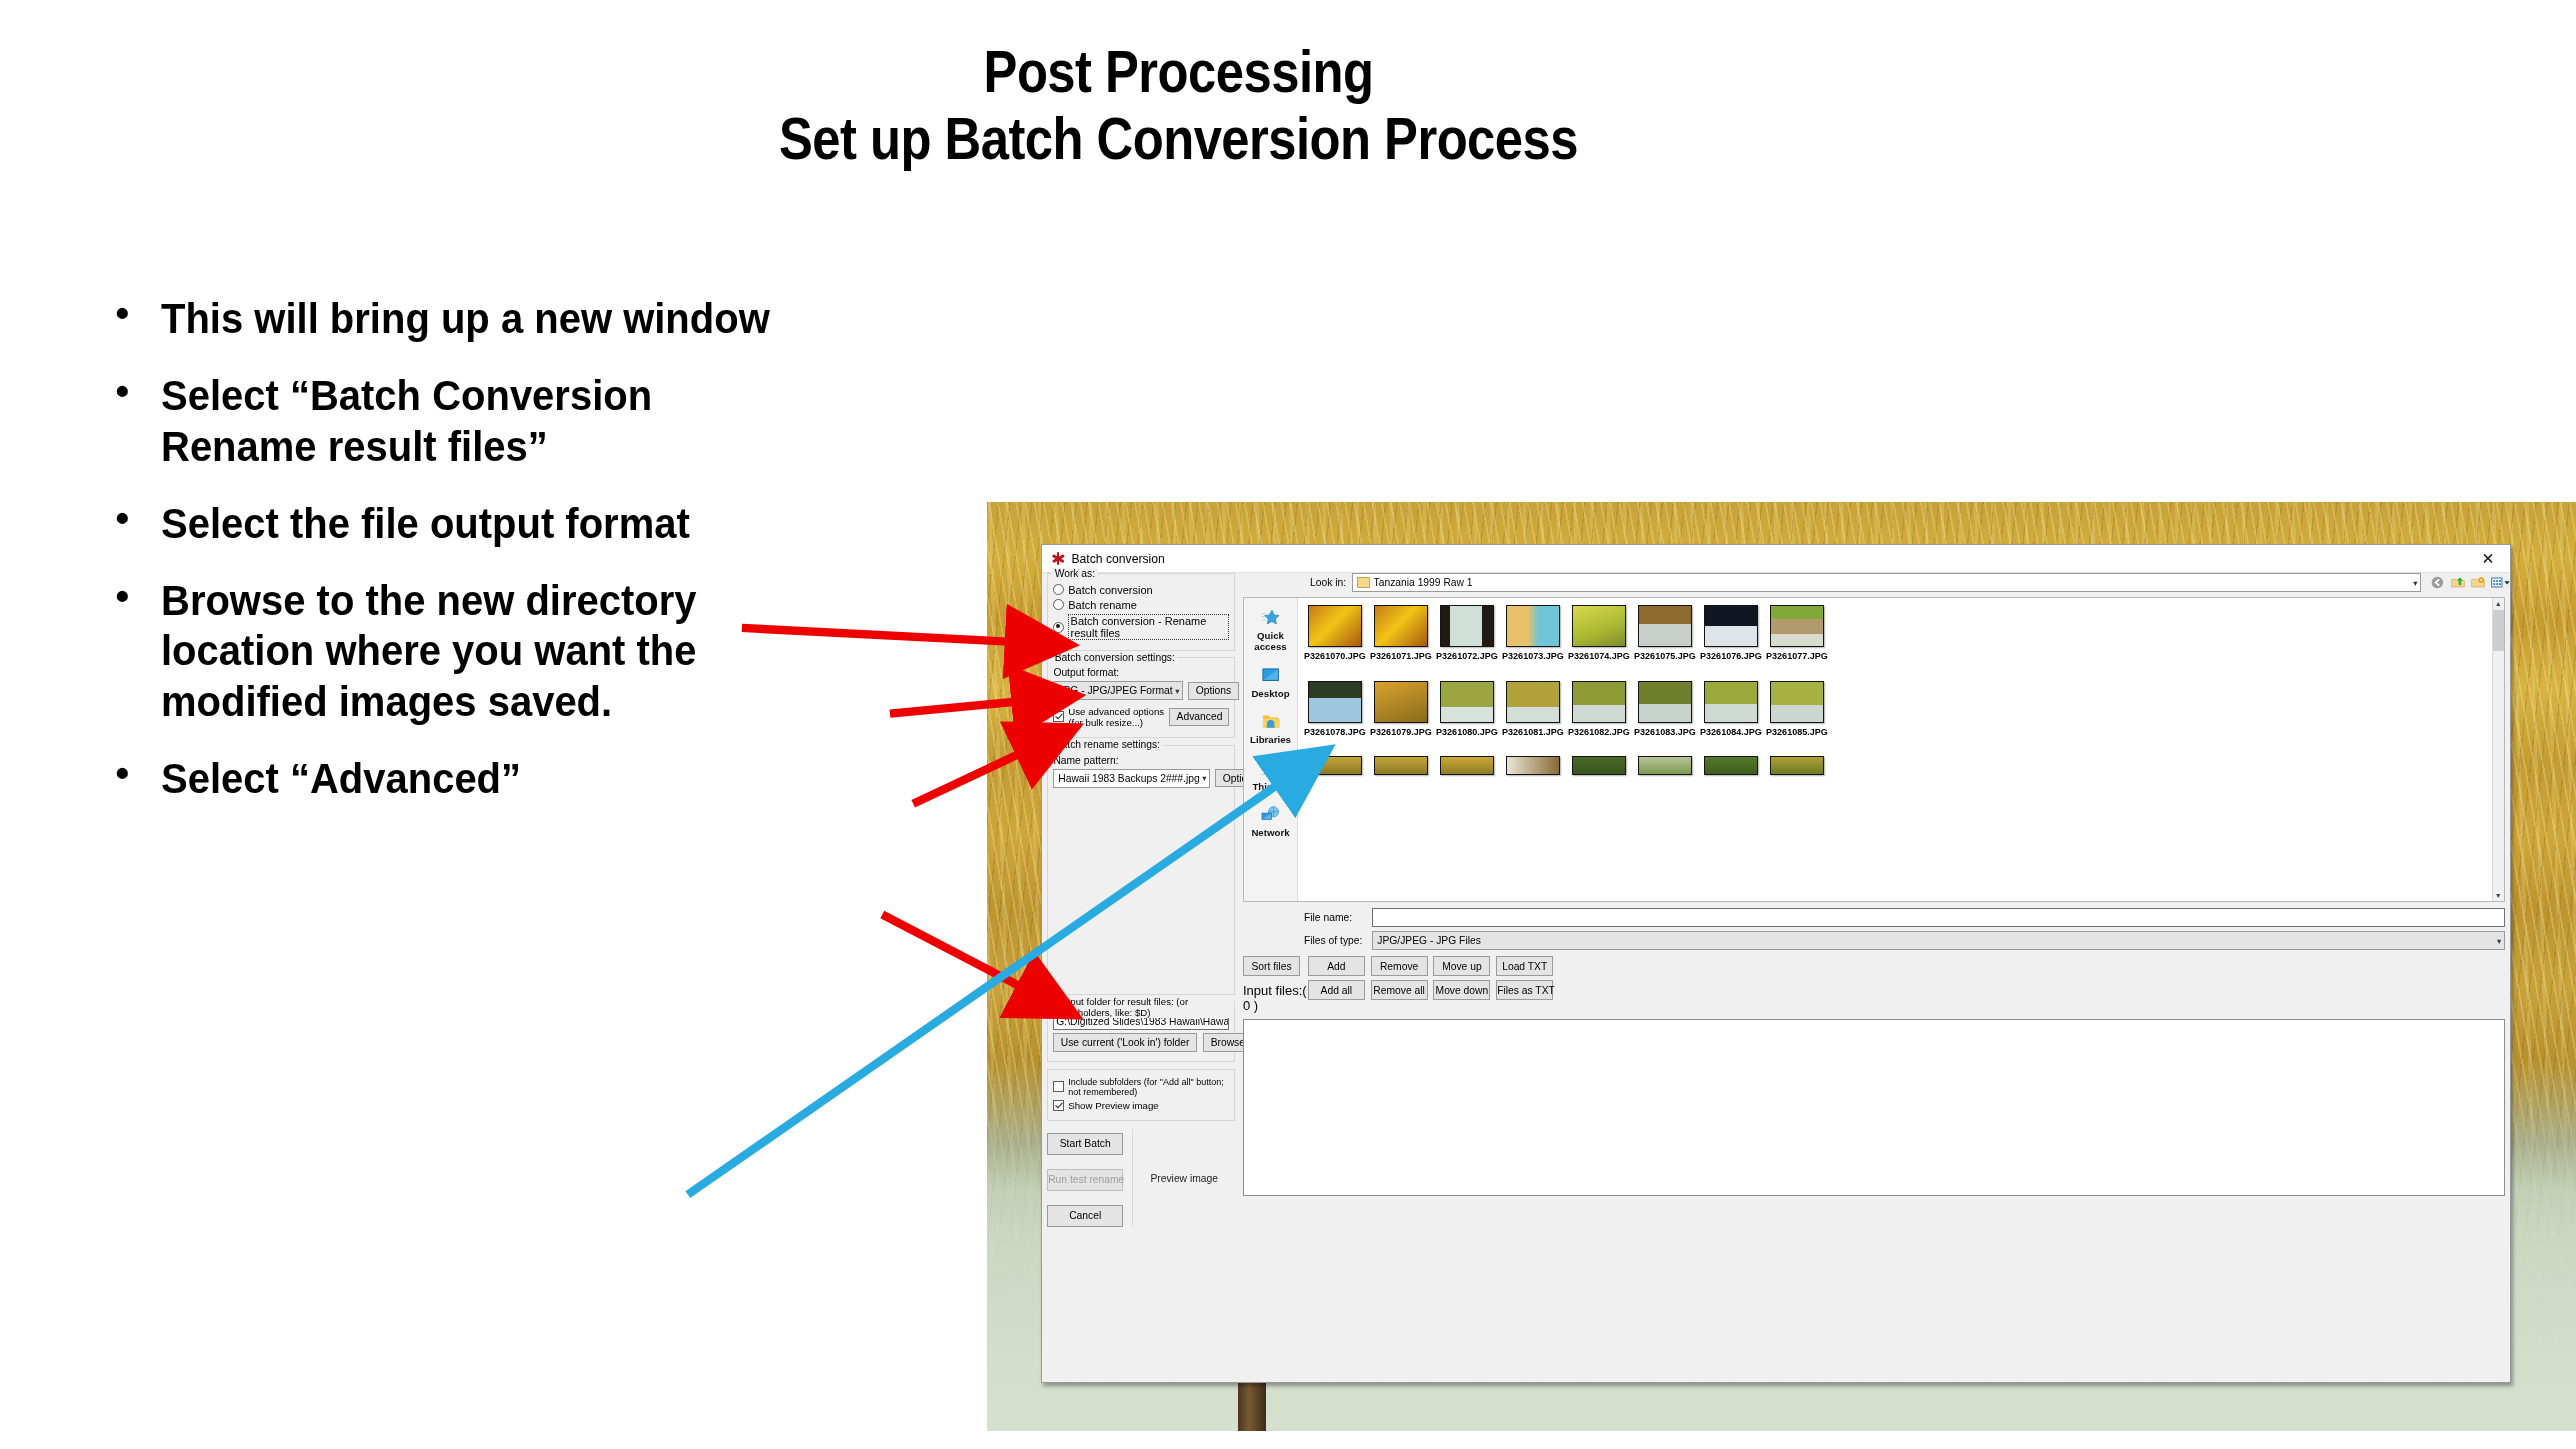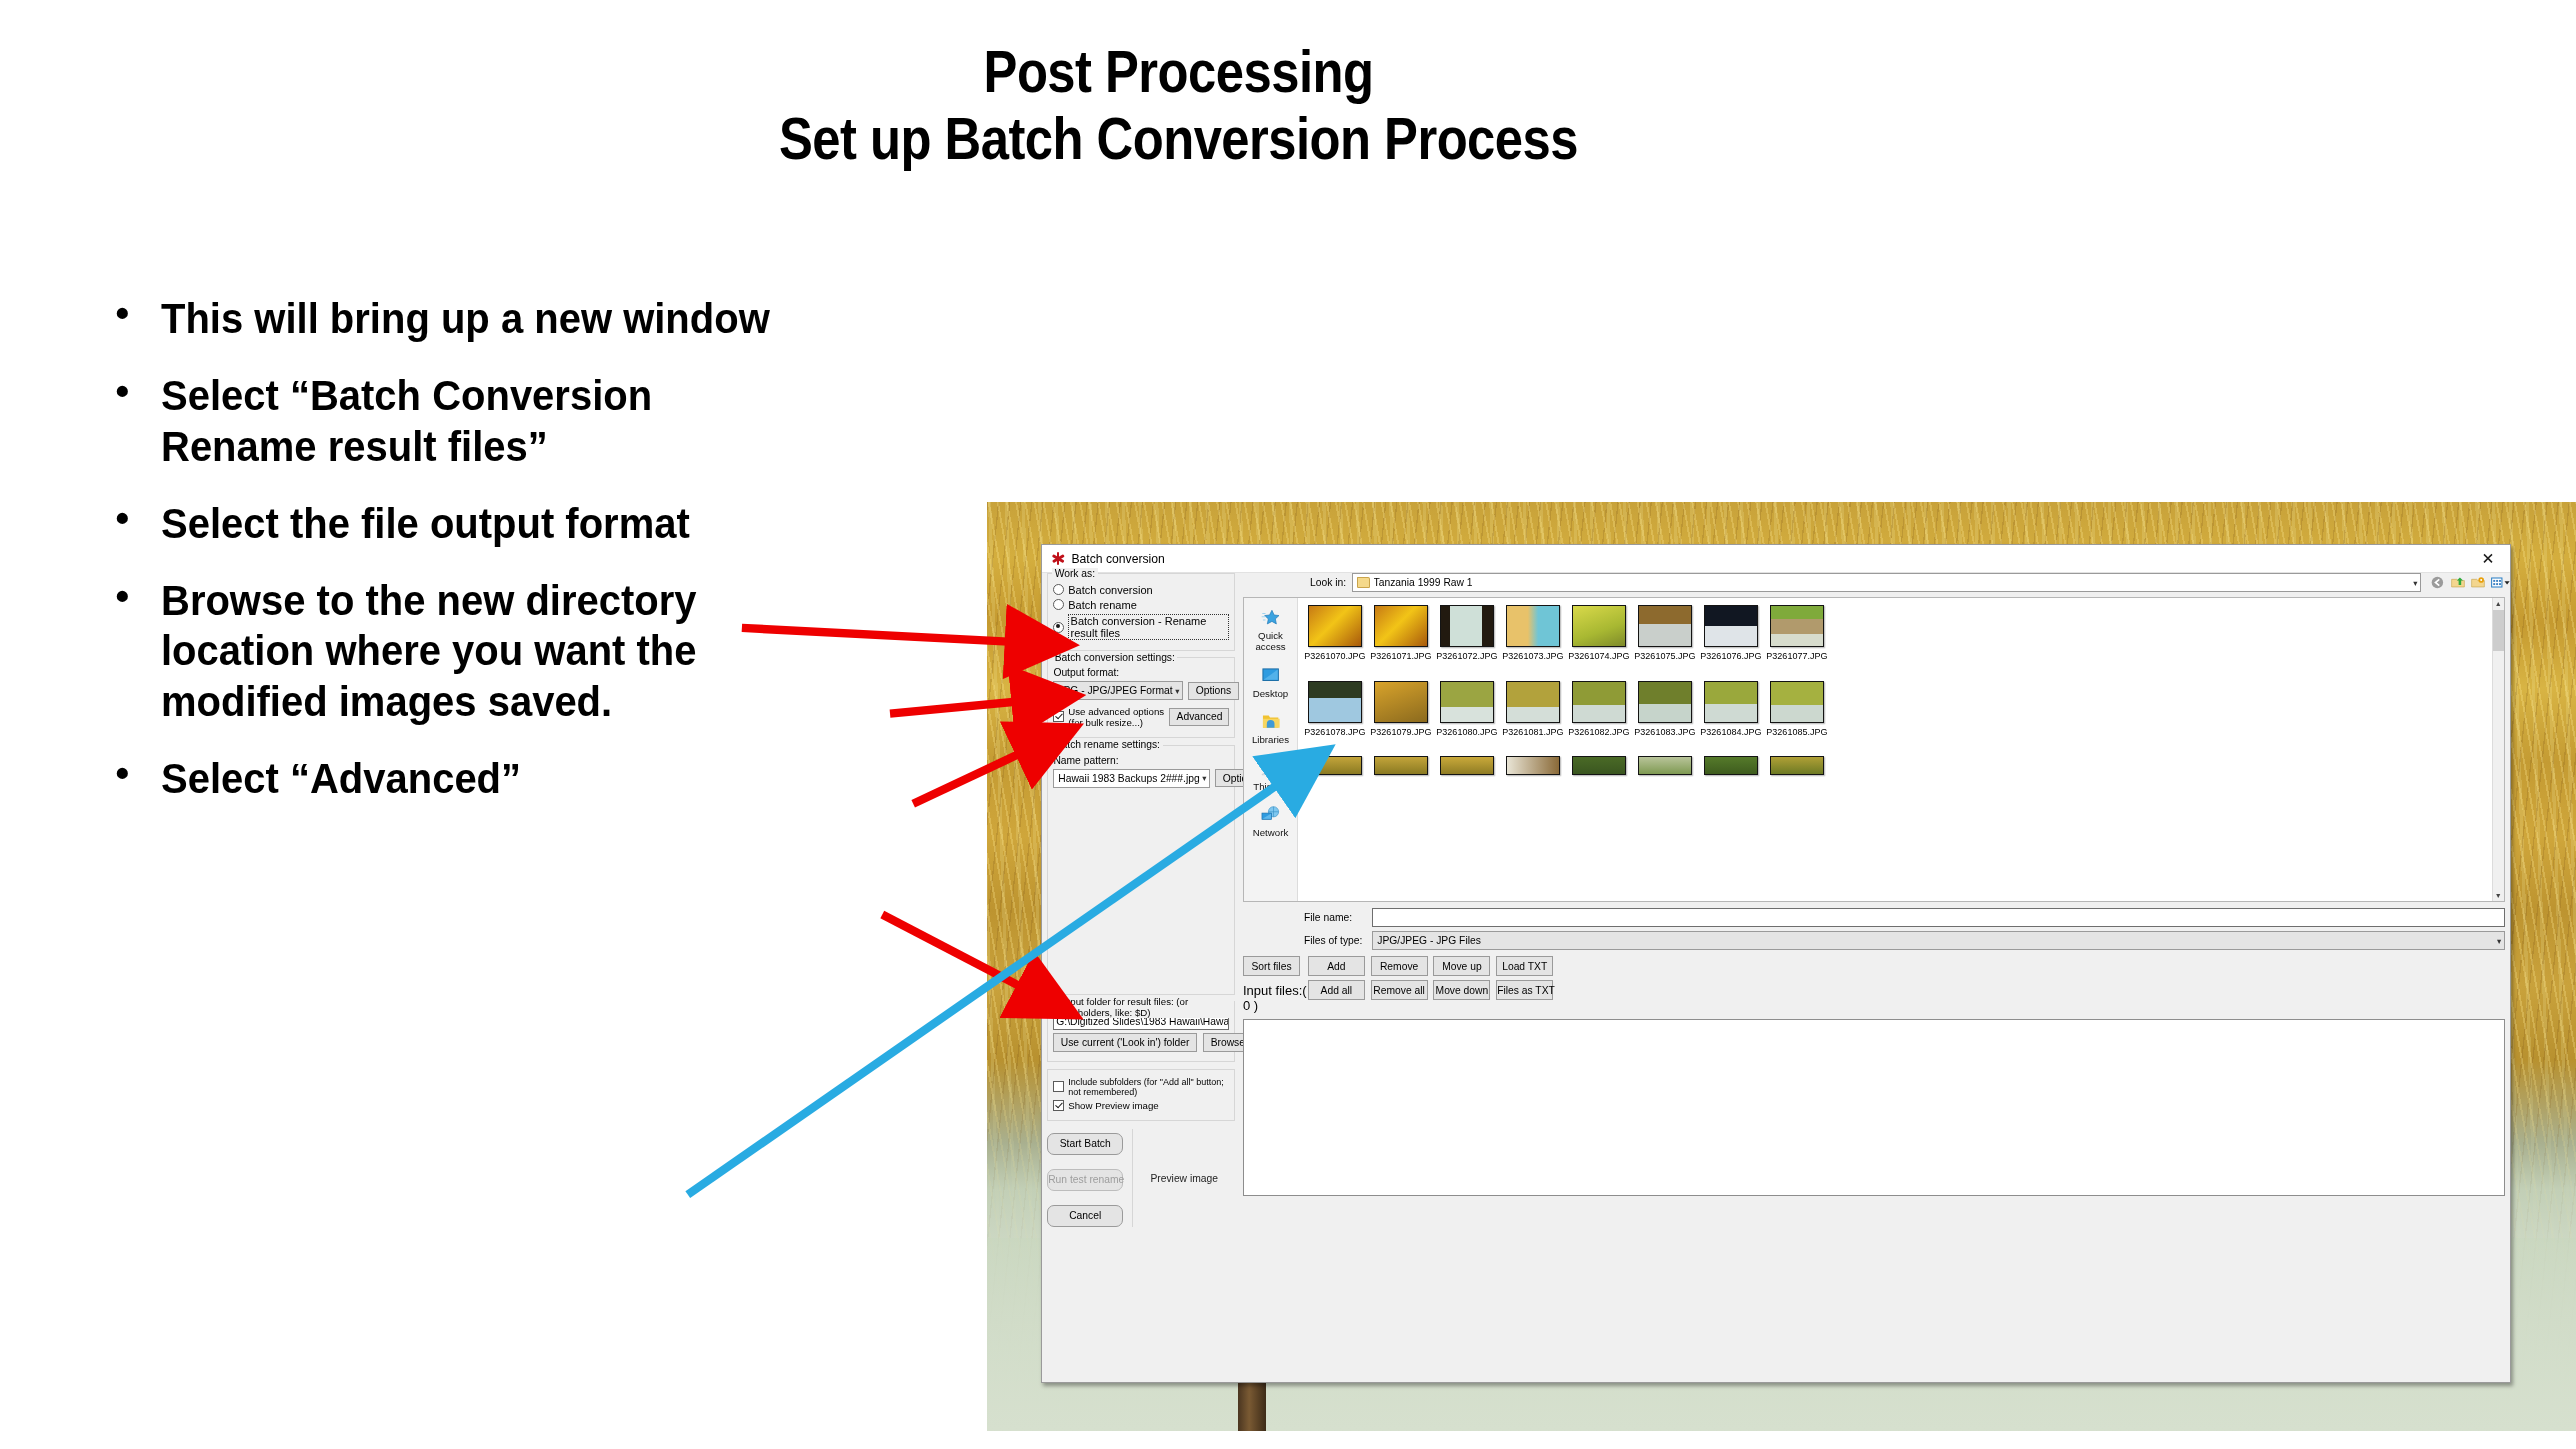--- a/index.html
+++ b/index.html
@@ -75,34 +75,34 @@
   .combo .car{font-size:8.4px;color:#333;padding-left:2.6px;}
   .btn{border:0.6px solid #9a9a9a;background:#e4e4e4;font-size:10.3px;
     padding:2.6px 6.4px;text-align:center;white-space:nowrap;}
   .btn.dis{color:#9d9d9d;border-color:#bdbdbd;}
   .txtin{flex:1;height:15.5px;border:0.6px solid #6e6e6e;background:#fff;font-size:10.3px;
     padding:0 1.9px;display:flex;align-items:center;overflow:hidden;white-space:nowrap;}
   .dotted{border:0.6px dotted #333;padding:0 1.3px;}
 
   .btnstack{margin-top:7.7px;display:flex;gap:9px;}
   .btncol{width:76px;display:flex;flex-direction:column;gap:14px;padding-top:3.9px;}
-  .btncol .btn{padding:4.5px 0;border-radius:7px;}
+  .btncol .btn{padding:4.5px 0;}
   .prevbox{flex:1;border-left:0.6px solid #d6d6d6;display:flex;align-items:center;
     justify-content:center;font-size:10.3px;color:#222;min-height:97px;}
 
   
   .browser{position:absolute;left:201px;top:28px;right:5.2px;bottom:5.2px;}
   .lookrow{display:flex;align-items:center;gap:6.4px;height:19.3px;}
   .lookrow .ll{font-size:10.3px;}
   .folderico{width:11px;height:9px;background:#f5d98b;border:0.6px solid #caa44b;
     border-radius:0.6px 1.9px 1.3px 1.3px;margin-right:3.2px;flex:0 0 auto;}
   .tbicons{display:flex;align-items:center;gap:5.8px;margin-left:3.9px;}
   .tbi{width:14px;height:13px;position:relative;}
 
-  .filepane{display:flex;border:0.6px solid #b6b6b6;background:#bef264;margin-top:4.5px;height:303px;}
+  .filepane{display:flex;border:0.6px solid #b6b6b6;background:#bef264;margin-top:4.5px;height:303px;font-weight:bold;}
   .places{width:53px;background:#f3f3f3;border-right:0.6px solid #dcdcdc;padding-top:9px;}
   .place{text-align:center;margin-bottom:12.2px;font-size:9.7px;color:#111;}
   .place .pi{height:22px;display:flex;align-items:center;justify-content:center;margin-bottom:1.3px;}
   .thumbpane{flex:1;position:relative;overflow:hidden;background:#fff;}
   .trow{display:flex;gap:0;padding:0 3.9px;}
   .tcell{width:66px;text-align:center;padding-top:7.7px;}
   .th{width:52px;height:40px;margin:0 auto;border:1.9px solid #141414;
     box-shadow:1.3px 1.3px 1.3px rgba(0,0,0,.3);}
   .tn{font-size:9px;margin-top:3.2px;color:#000;}
   .vscroll{position:absolute;right:0;top:0;width:11px;height:100%;background:#f0f0f0;

